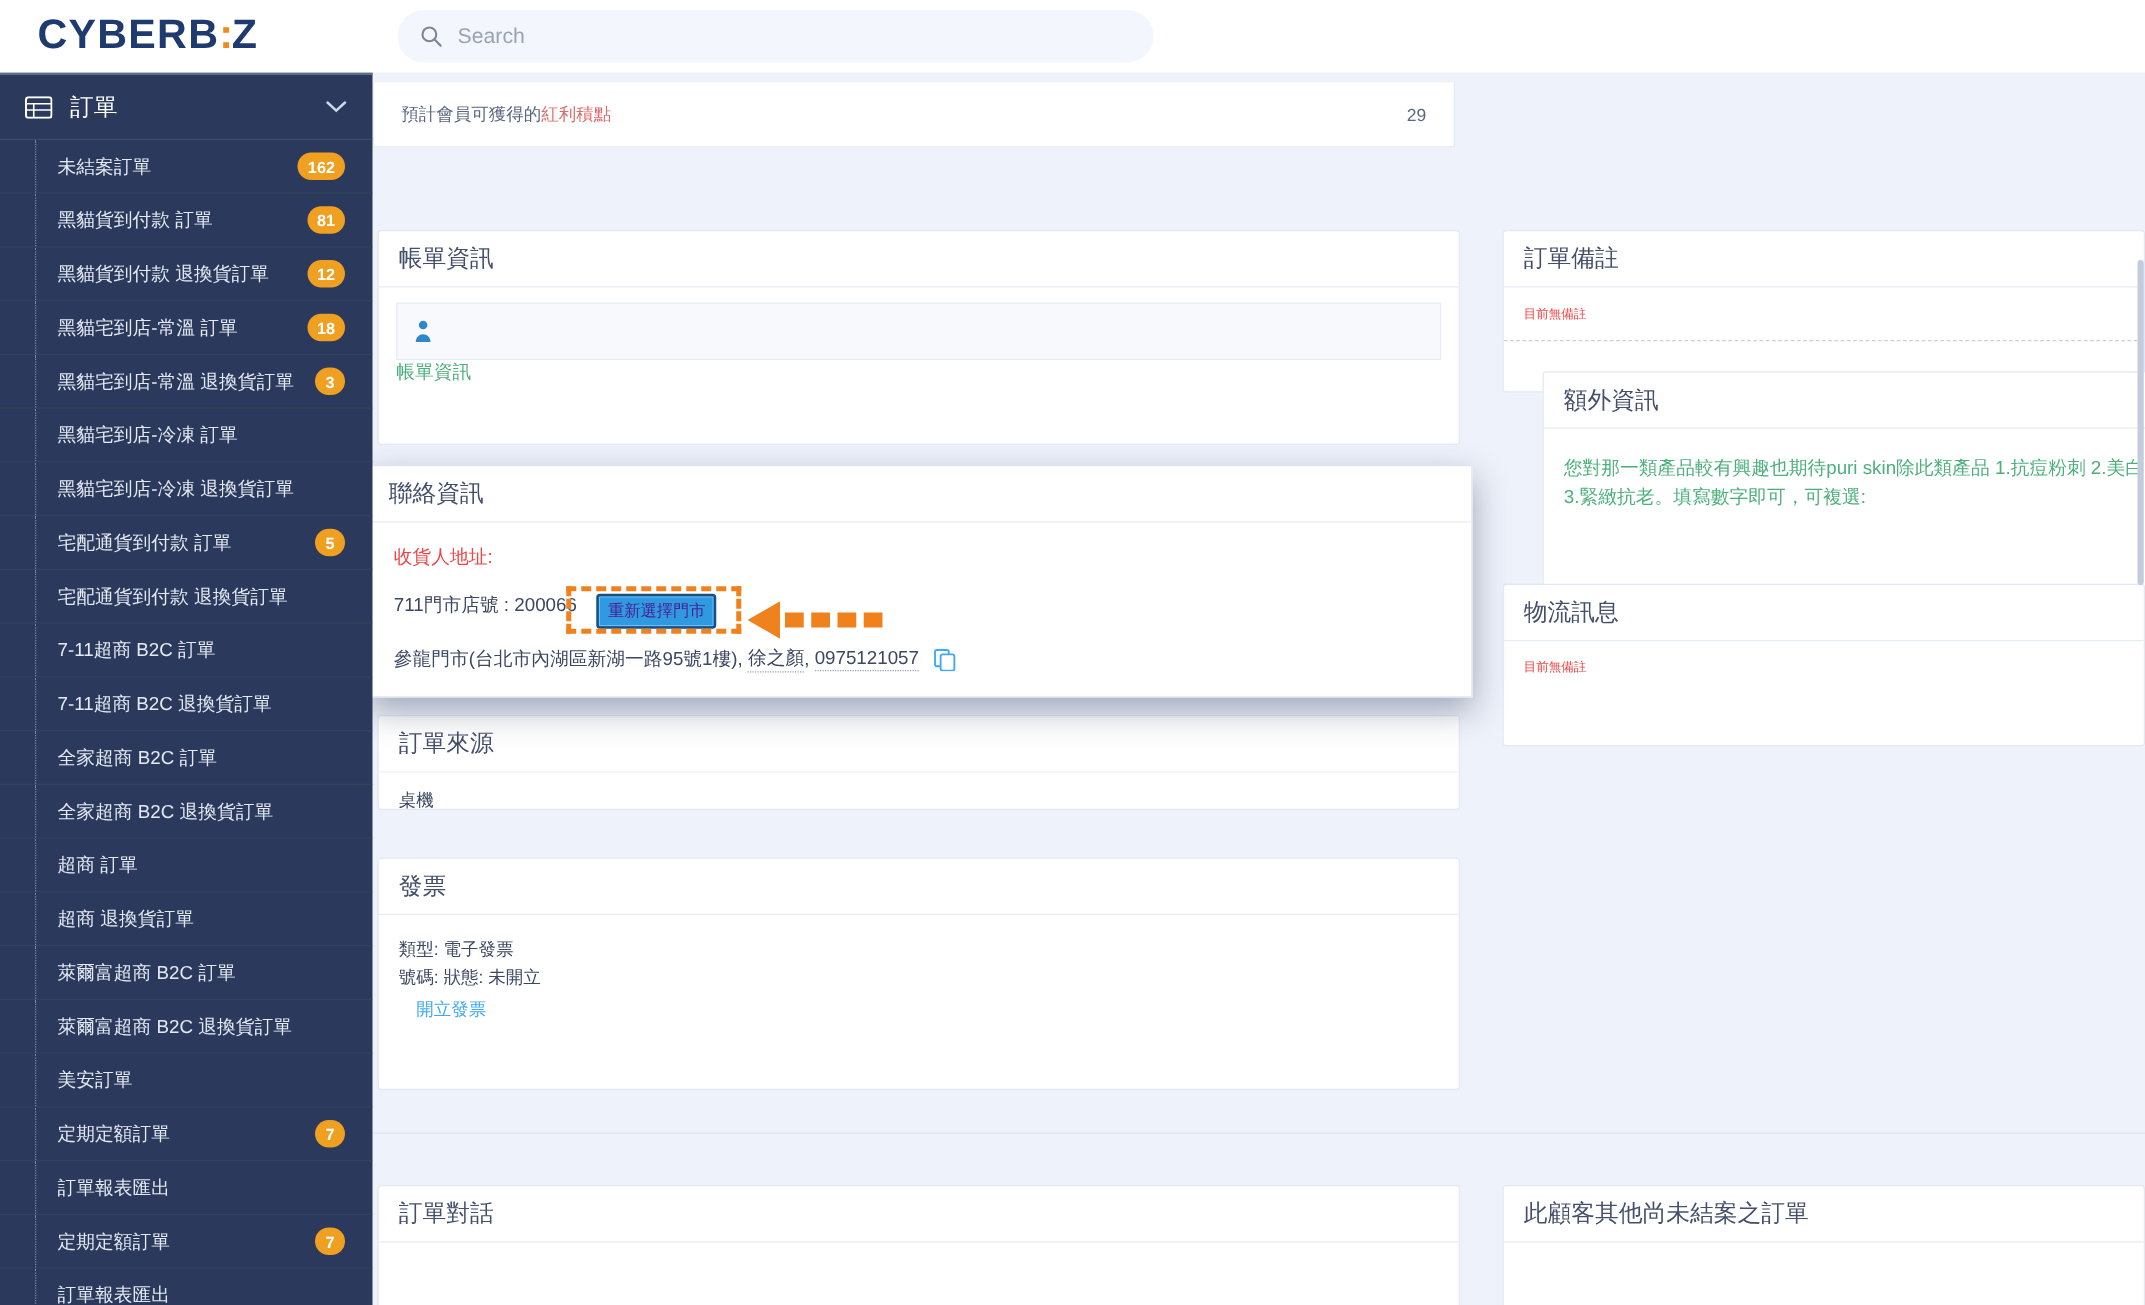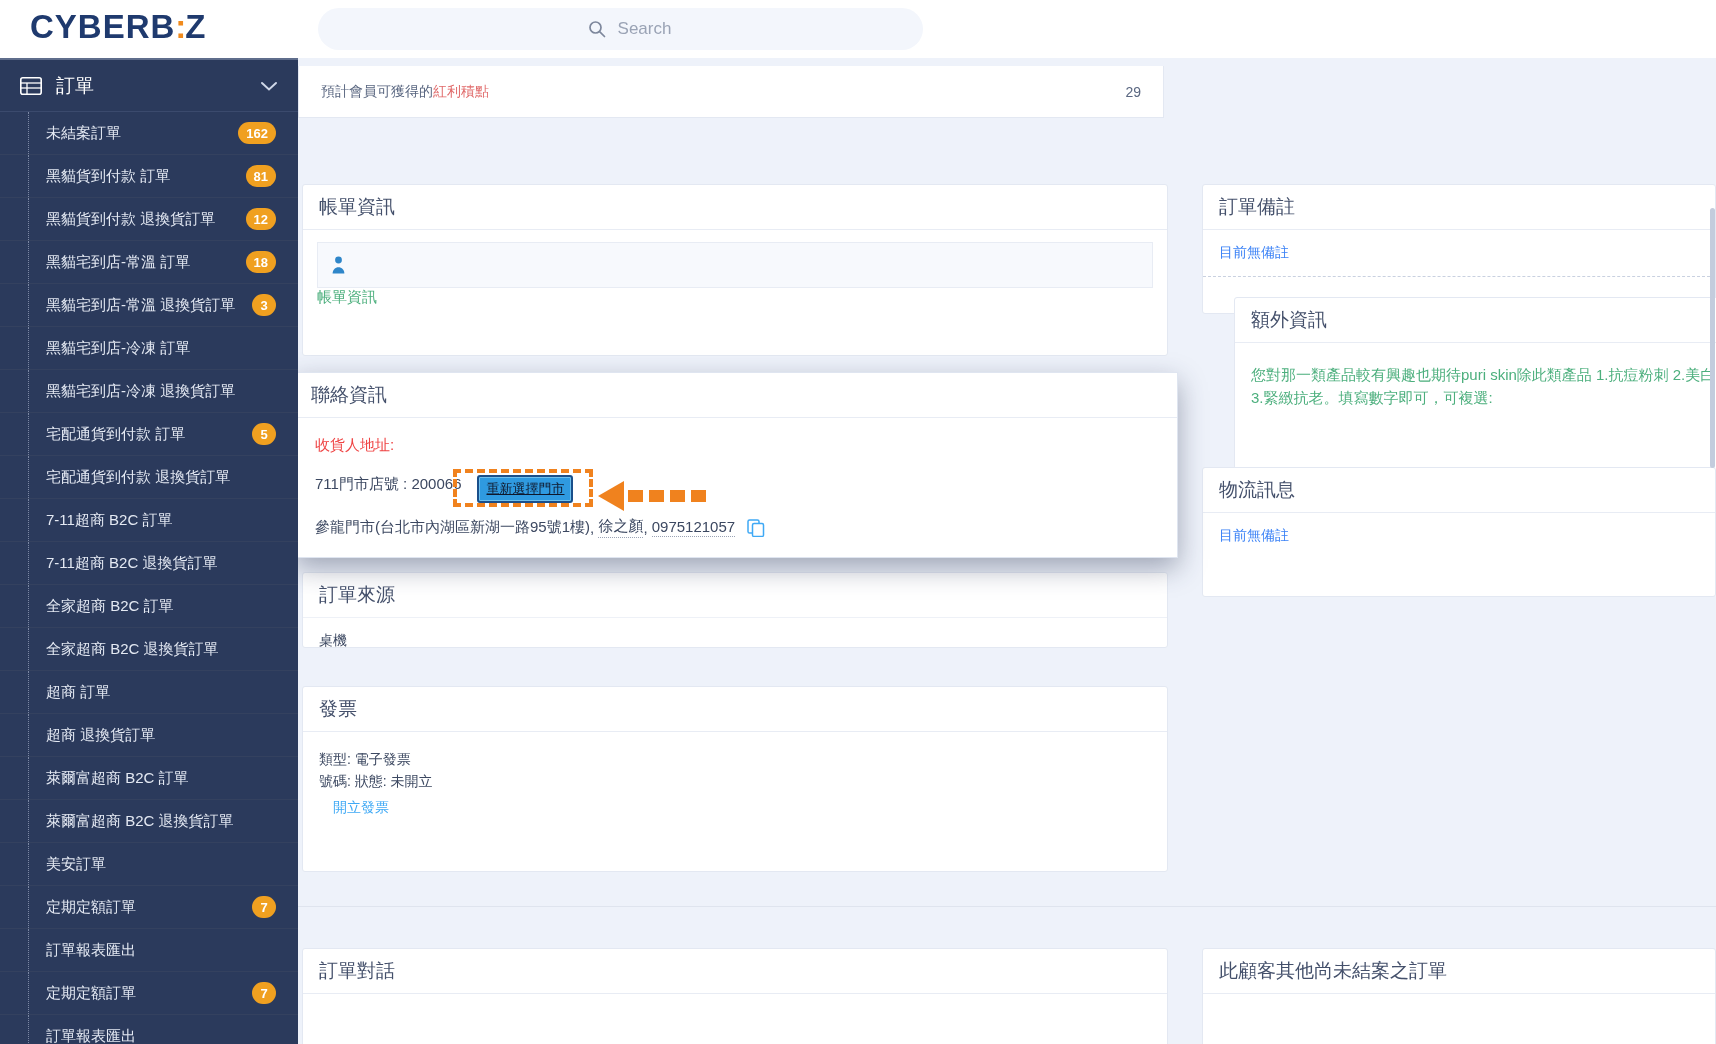--- a/index.html
+++ b/index.html
@@ -18,21 +18,21 @@
   }
   .logo {
     position: absolute; left: 30px; top: 8px;
     font-size: 33px; font-weight: bold; letter-spacing: 1px;
     color: #1f3a6e; font-family: "Liberation Sans", sans-serif;
   }
   .logo .dots { color: #f08a1c; letter-spacing: -1px; }
   .searchbox {
     position: absolute; left: 318px; top: 8px; width: 605px; height: 42px;
     background: #f3f6fc; border-radius: 21px;
-    display: flex; align-items: center; padding-left: 18px; gap: 12px; justify-content: center;
+    display: flex; align-items: center; padding-left: 18px; gap: 12px;
   }
   .searchbox .sicon { width: 18px; height: 18px; flex: none; }
   .searchbox .stext { color: #9aa3b5; font-size: 17px; }
 
   
   .sidebar {
     position: absolute; left: 0; top: 58px; width: 298px; height: 986px;
     background: #2b3a5c; z-index: 25; overflow: hidden;
     border-top: 2px solid #5f6d8c;
   }
@@ -100,25 +100,24 @@
   
   .contact {
     position: absolute; left: -4px; top: 314px; width: 884px; height: 186px;
     background: #ffffff; border: 1px solid #dfe5f0;
     box-shadow: 0 10px 26px rgba(40,50,80,0.40);
     z-index: 12;
   }
   .recv-lbl { color: #ef4444; font-size: 15px; margin-bottom: 20px; }
   .store-line { display: flex; font-size: 15px; color: #3c4861; }
   .btn-blue {
-    background: #2f9ae0; color: #0f172a; font-size: 13px;
+    background: #2f9ae0; color: #4c1d95; font-size: 13px;
     border: 2px solid #1a4f8a; border-radius: 3px;
     padding: 3px 7px; margin-left: 16px; cursor: pointer;
     box-shadow: inset 0 0 0 1px #6fc0ef;
-    text-decoration: underline;
   }
   .addr-line { margin-top: 14px; font-size: 15px; color: #3c4861; display: flex; align-items: center; }
   .dotted-u { border-bottom: 1px dotted #9aa3b5; padding-bottom: 1px; }
   .copy-ic { width: 18px; height: 18px; margin-left: 12px; }
 
   
   .anno-box {
     position: absolute; left: 453px; top: 469px; width: 140px; height: 38px;
     border: 4px dashed #f0821e; z-index: 20; pointer-events: none;
   }
@@ -136,21 +135,21 @@
     position: absolute; left: 0px; top: 848px; width: 1418px;
     border-top: 1px solid #dfe4ee;
   }
   .dialog { position: absolute; left: 4px; top: 890px; width: 866px; height: 154px; }
   .other-orders { position: absolute; left: 904px; top: 890px; width: 514px; height: 154px; }
 
   
   .r-note   { position: absolute; left: 904px; top: 126px; width: 514px; height: 130px; }
   .r-extra  { position: absolute; left: 936px; top: 239px; width: 514px; height: 192px; }
   .r-logi   { position: absolute; left: 904px; top: 409px; width: 514px; height: 130px; }
-  .muted { color: #3b82f6; font-size: 14px; }
+  .muted { color: #ef4444; font-size: 10px; }
   .green-txt { color: #4caf7d; font-size: 15px; line-height: 1.55; }
   .dash-sep { border-top: 1px dashed #c9d1e0; }
 
   .scrollbar {
     position: absolute; right: 0; top: 58px; width: 7px; height: 986px;
     background: transparent;
   }
   .scroll-thumb {
     position: absolute; right: 1px; top: 150px; width: 5px; height: 260px;
     background: #c3ccdd; border-radius: 3px;

